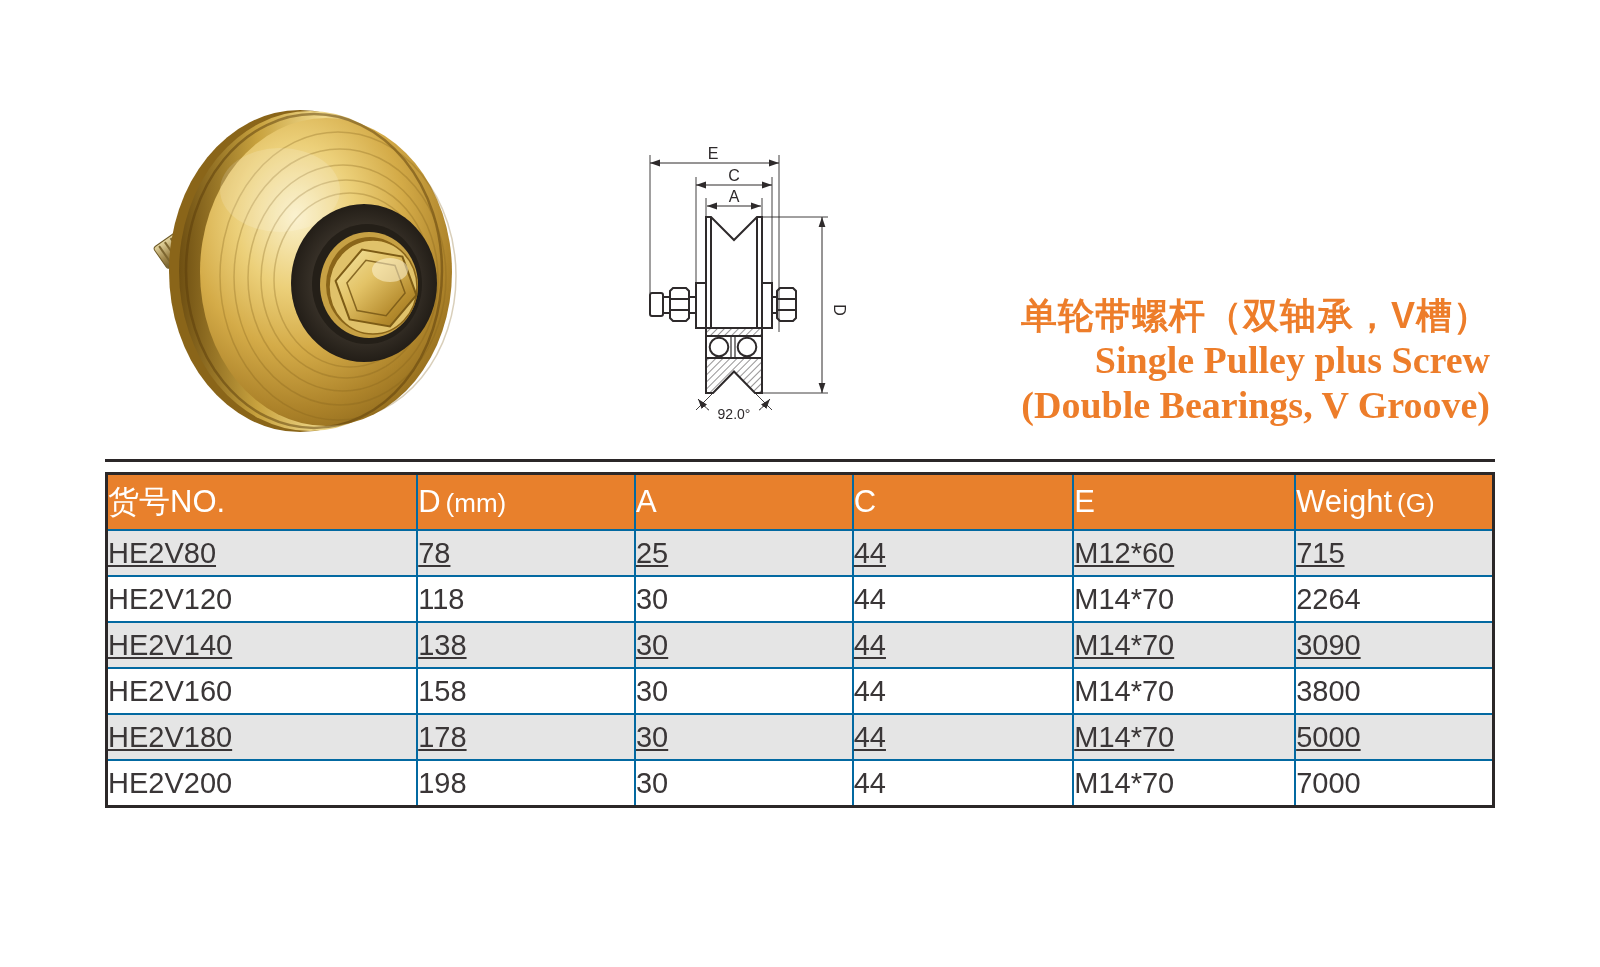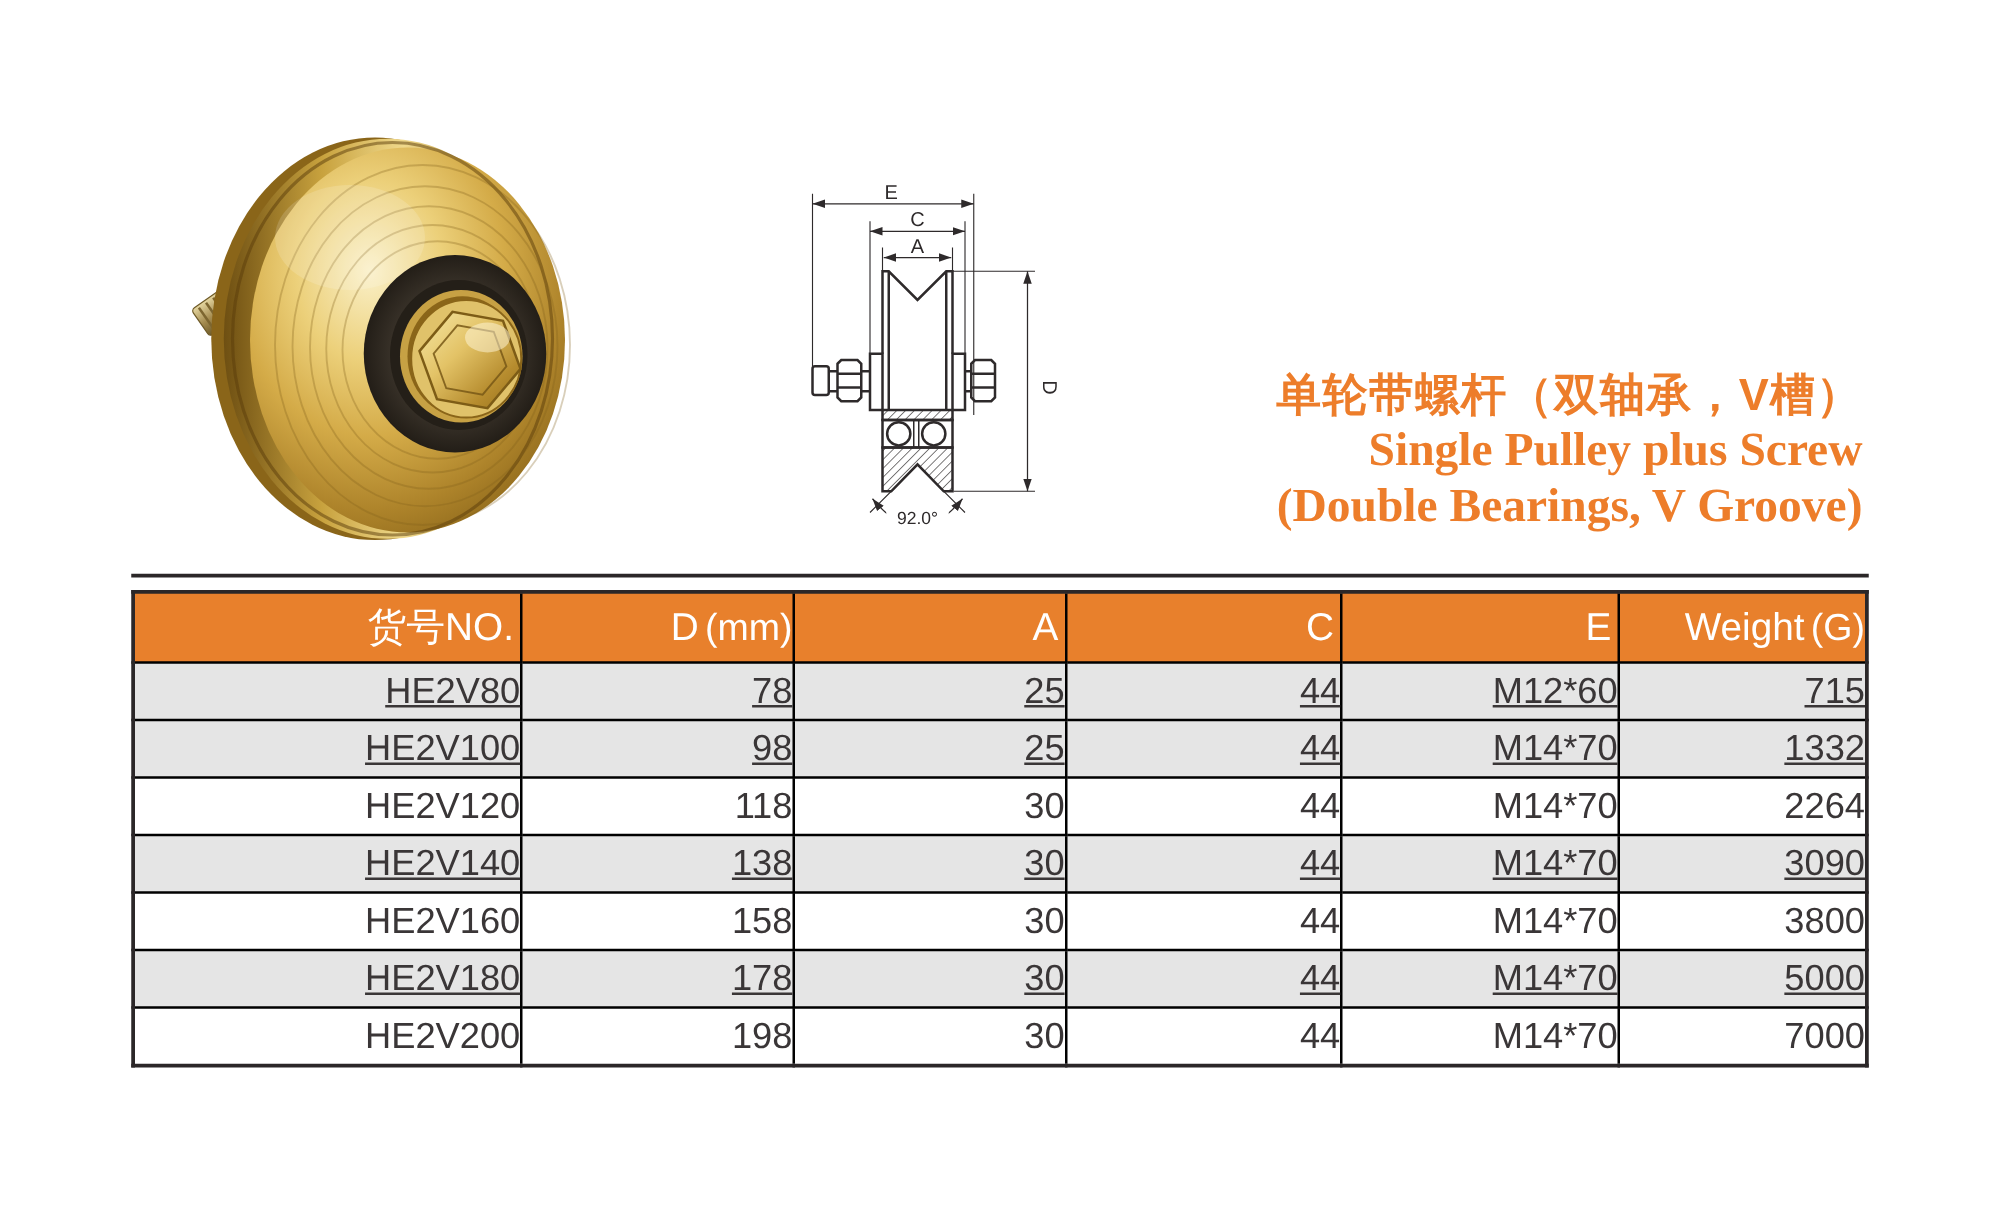--- a/index.html
+++ b/index.html
@@ -19,24 +19,24 @@
   .title-zh{font-size:36px;letter-spacing:1px;}
   .title-en{font-size:38px;font-family:Liberation Serif, serif;}
 
   
   .top-rule{position:absolute;left:105px;top:459px;width:1390px;height:3px;background:#2b2728;}
 
   
   table.spec{position:absolute;left:105px;top:472px;width:1390px;
              border-collapse:collapse;table-layout:fixed;
              border:3px solid #2b2728;}
-  table.spec th,table.spec td{border:2px solid #000000;text-align:right;vertical-align:middle;padding:0;}
+  table.spec th,table.spec td{border:2px solid #0369a1;text-align:left;vertical-align:middle;padding:0;}
   table.spec thead th{background:#e8802c;color:#ffffff;font-weight:normal;height:54px;font-size:31px;}
   table.spec thead th .main{font-size:31px;}
-  table.spec thead th .sub{font-size:30px;margin-left:5px;}
+  table.spec thead th .sub{font-size:26px;margin-left:5px;}
   table.spec td{height:44px;font-size:29px;color:#3a3637;background:#ffffff;}
   table.spec tr.alt td{background:#e5e5e5;text-decoration:underline;}
 </style>
 </head>
 <body>
 
 <div class="canvas">
 
   <svg class="photo" viewBox="0 0 400 380" aria-hidden="true">
     <defs>
@@ -219,28 +219,20 @@
     </thead>
     <tbody>
         <tr class="alt">
           <td>HE2V80</td>
           <td>78</td>
           <td>25</td>
           <td>44</td>
           <td>M12*60</td>
           <td>715</td>
         </tr>
-        <tr class="alt">
-          <td>HE2V100</td>
-          <td>98</td>
-          <td>25</td>
-          <td>44</td>
-          <td>M14*70</td>
-          <td>1332</td>
-        </tr>
         <tr>
           <td>HE2V120</td>
           <td>118</td>
           <td>30</td>
           <td>44</td>
           <td>M14*70</td>
           <td>2264</td>
         </tr>
         <tr class="alt">
           <td>HE2V140</td>

